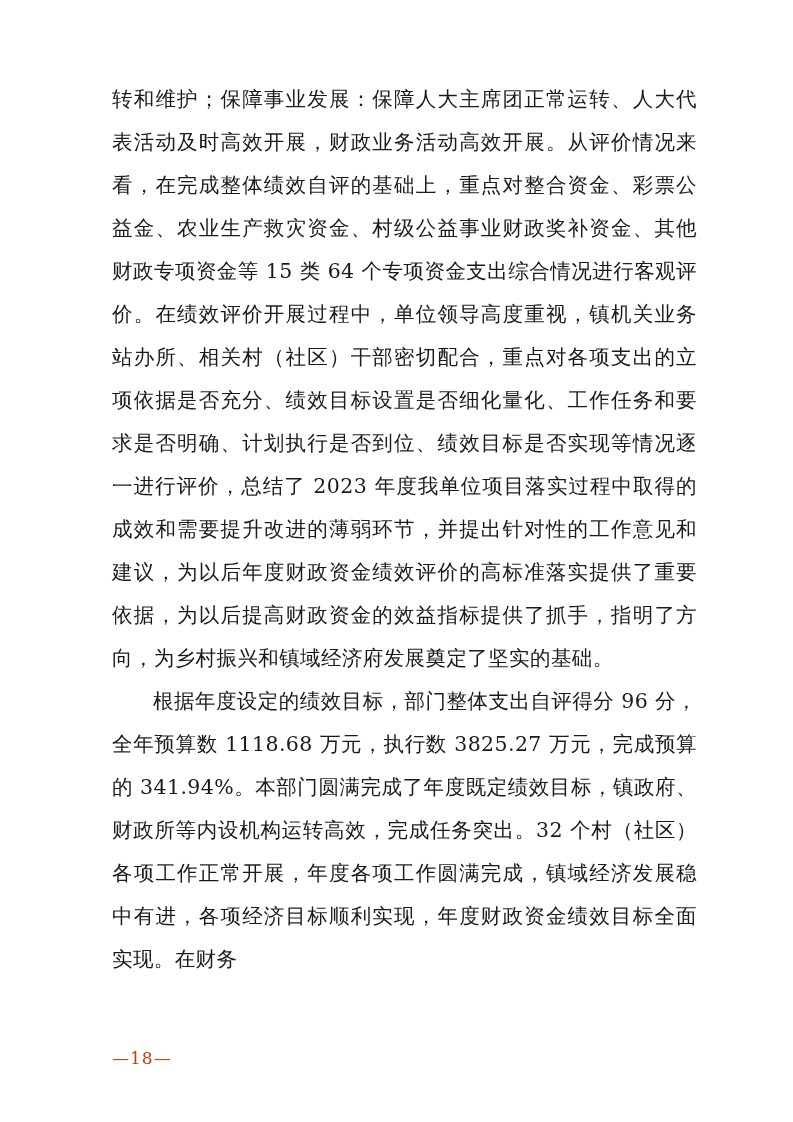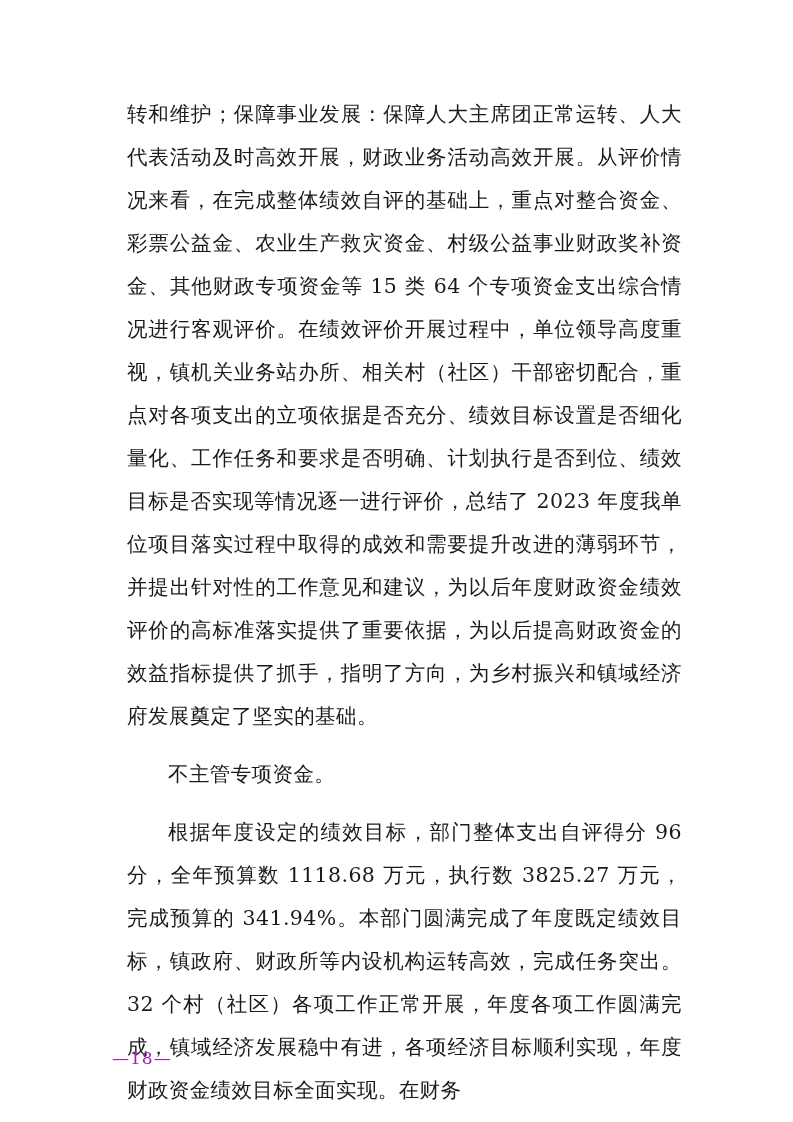--- a/index.html
+++ b/index.html
@@ -25,48 +25,47 @@
     padding: 78px 96px 0 112px;
   }
   .body-text {
     font-size: 20.5px;
     line-height: 43px;
     text-align: justify;
     text-justify: inter-ideograph;
     letter-spacing: 0.4px;
   }
   .para {
-    margin: 15px;
+    margin: 0;
     text-indent: 0;
   }
   .para.indent {
     text-indent: 2em;
   }
   .para.heading {
     text-indent: 2em;
     font-family: "DejaVu Serif", "Liberation Serif", serif;
   }
   .footer {
     position: absolute;
     left: 0;
     top: 1048px;
     width: 793px;
     text-align: left;
     padding-left: 112px;
     box-sizing: border-box;
     font-size: 17px;
     font-family: "DejaVu Serif", "Liberation Serif", serif;
-    color: #a21caf;
+    color: #c2410c;
     letter-spacing: 1px;
   }
 </style>
 </head>
 <body>
 
 <div class="page">
   <div class="body-text">
     <p class="para">转和维护；保障事业发展：保障人大主席团正常运转、人大代表活动及时高效开展，财政业务活动高效开展。从评价情况来看，在完成整体绩效自评的基础上，重点对整合资金、彩票公益金、农业生产救灾资金、村级公益事业财政奖补资金、其他财政专项资金等 15 类 64 个专项资金支出综合情况进行客观评价。在绩效评价开展过程中，单位领导高度重视，镇机关业务站办所、相关村（社区）干部密切配合，重点对各项支出的立项依据是否充分、绩效目标设置是否细化量化、工作任务和要求是否明确、计划执行是否到位、绩效目标是否实现等情况逐一进行评价，总结了 2023 年度我单位项目落实过程中取得的成效和需要提升改进的薄弱环节，并提出针对性的工作意见和建议，为以后年度财政资金绩效评价的高标准落实提供了重要依据，为以后提高财政资金的效益指标提供了抓手，指明了方向，为乡村振兴和镇域经济府发展奠定了坚实的基础。</p>
-    <p class="para indent">不主管专项资金。</p>
     <p class="para indent">根据年度设定的绩效目标，部门整体支出自评得分 96 分，全年预算数 1118.68 万元，执行数 3825.27 万元，完成预算的 341.94%。本部门圆满完成了年度既定绩效目标，镇政府、财政所等内设机构运转高效，完成任务突出。32 个村（社区）各项工作正常开展，年度各项工作圆满完成，镇域经济发展稳中有进，各项经济目标顺利实现，年度财政资金绩效目标全面实现。在财务</p>
   </div>
 </div>
 
 <div class="footer">—18—</div>
 
 </body></html>

